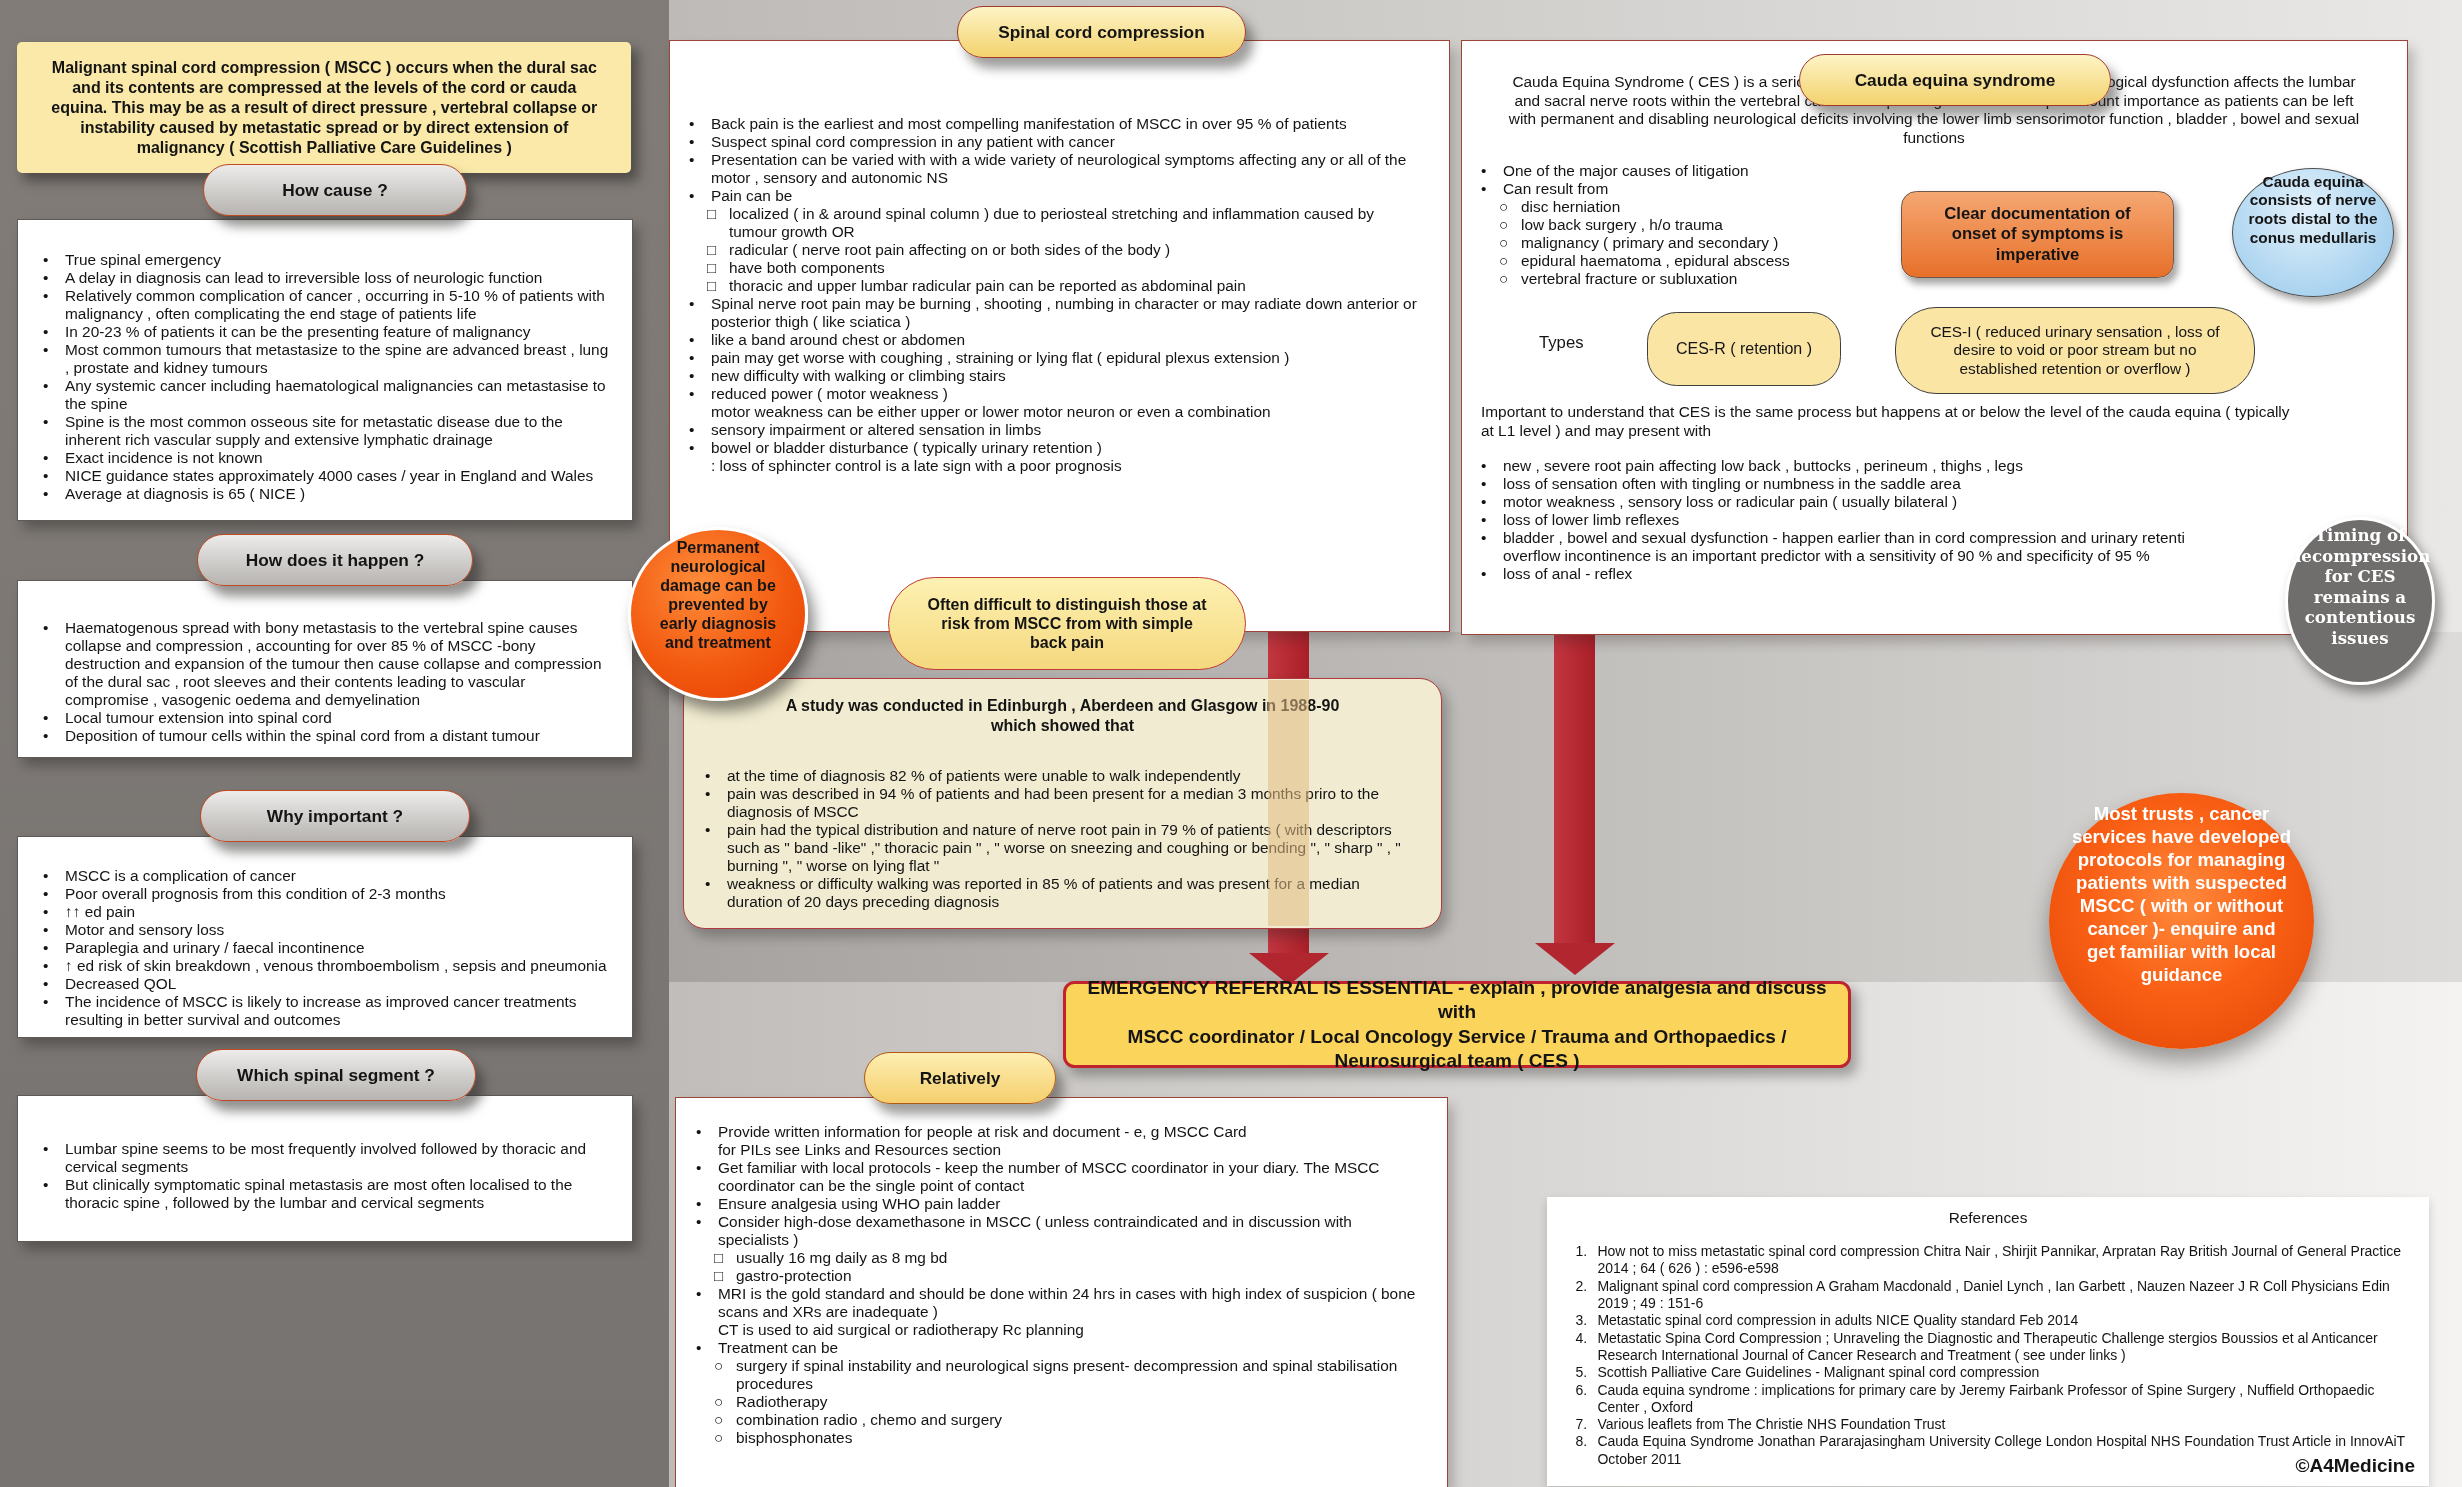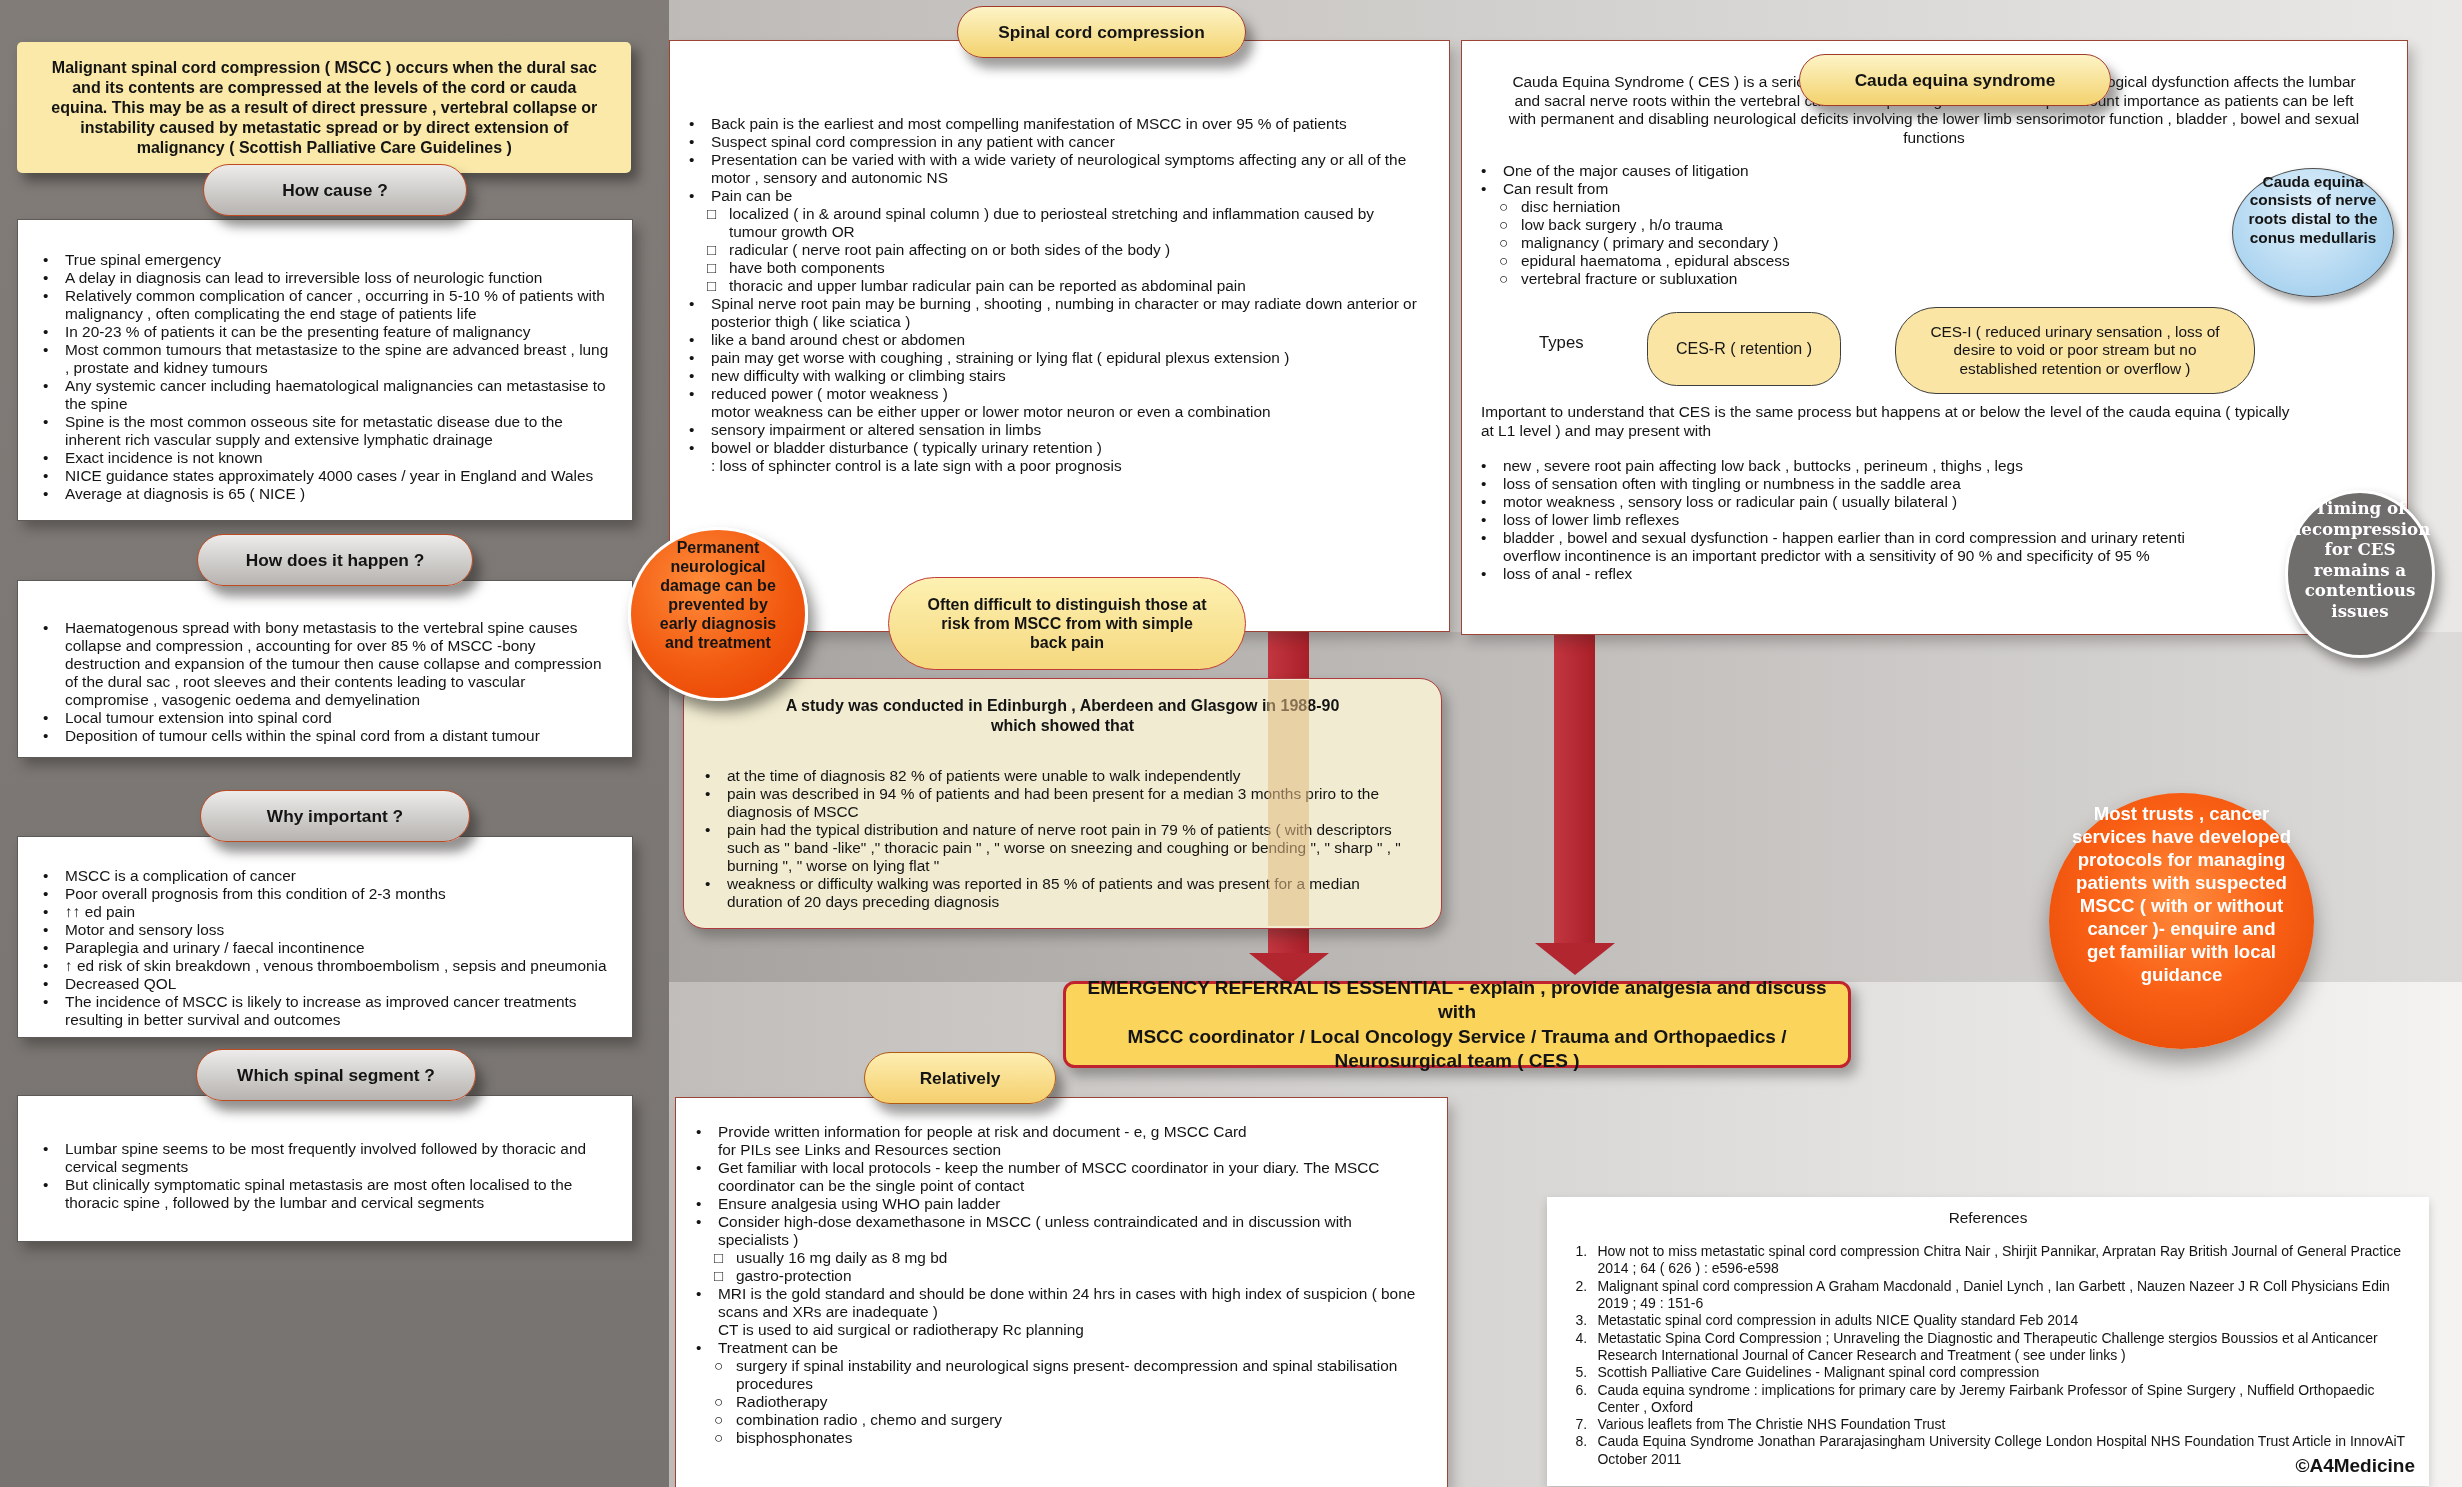--- a/index.html
+++ b/index.html
@@ -368,20 +368,24 @@
       <div class="row ind">
         <span class="mk">○</span>
         <span class="tx">epidural haematoma , epidural abscess</span>
       </div>
       <div class="row ind">
         <span class="mk">○</span>
         <span class="tx">vertebral fracture or subluxation</span>
       </div>
     </div>
 
+  <div class="panel" style="left:1901px;top:191px;width:271px;height:85px;background:linear-gradient(#f5a772,#e7702a);
+       border:1.3px solid #6e564a;border-radius:15.4px;display:flex;align-items:center;justify-content:center;z-index:3;box-shadow:3.8px 5.1px 7.7px rgba(35,33,31,.4);">
+    <div class="ctr" style="padding:2.6px 26px;font-weight:bold;font-size:16.7px;line-height:20.5px;">Clear documentation of onset of symptoms is imperative</div>
+  </div>
 
   <div class="circle" style="left:2232px;top:168px;width:160px;height:127px;border:1.3px solid #4f4f4f;
        background:radial-gradient(circle at 45% 32%,#e2f1fb,#a8d2ef 72%,#90c2e6);box-shadow:3.2px 5.1px 7.7px rgba(35,33,31,.4);z-index:3;">
     <div style="padding:3.8px 11.5px;font-size:15.4px;line-height:18.6px;font-weight:bold;">Cauda equina consists of nerve roots distal to the conus medullaris</div>
   </div>
 
   <div class="abs" style="left:1539px;top:333px;font-size:16.7px;z-index:3;">Types</div>
 
   <div class="stadium" style="left:1647px;top:312px;width:192px;height:72px;border-radius:29.5px;background:#fae5a5;border:1.3px solid #3e3e3e;z-index:3;">
     <div style="font-size:16px;">CES-R ( retention )</div>
@@ -416,21 +420,21 @@
         <span class="mk"></span>
         <span class="tx">overflow incontinence is an important predictor with a sensitivity of 90 % and specificity of 95 %</span>
       </div>
       <div class="row">
         <span class="mk">•</span>
         <span class="tx">loss of anal - reflex</span>
       </div>
     </div>
 
 
-  <div class="circle" style="left:2285px;top:490px;width:144px;height:162px;background:#6f6e6d;border:3.2px solid #ffffff;
+  <div class="circle" style="left:2285px;top:517px;width:144px;height:162px;background:#6f6e6d;border:3.2px solid #ffffff;
        box-shadow:5.1px 7.7px 11.5px rgba(30,28,26,.45);color:#ffffff;font-family:'DejaVu Serif',serif;">
     <div style="padding:5.1px 9px;font-weight:bold;font-size:16.7px;line-height:20.5px;">Timing of decompression for CES remains a contentious issues</div>
   </div>
 
   <div class="circle" style="left:2049px;top:793px;width:265px;height:256px;
        background:radial-gradient(circle at 50% 42%,#ff8a3c,#f95f14 48%,#df4404);box-shadow:0 13px 22px rgba(30,28,26,.4);color:#ffffff;z-index:3;">
     <div style="padding:9px 22px 38px 22px;font-weight:bold;font-size:18.6px;line-height:23px;">Most trusts , cancer services  have developed protocols for managing patients with suspected MSCC ( with or without cancer )- enquire and  get familiar with local guidance</div>
   </div>
 
   <div class="panel" style="left:1547px;top:1197px;width:882px;height:289px;box-shadow:0 3.8px 9px rgba(35,33,31,.2);">

